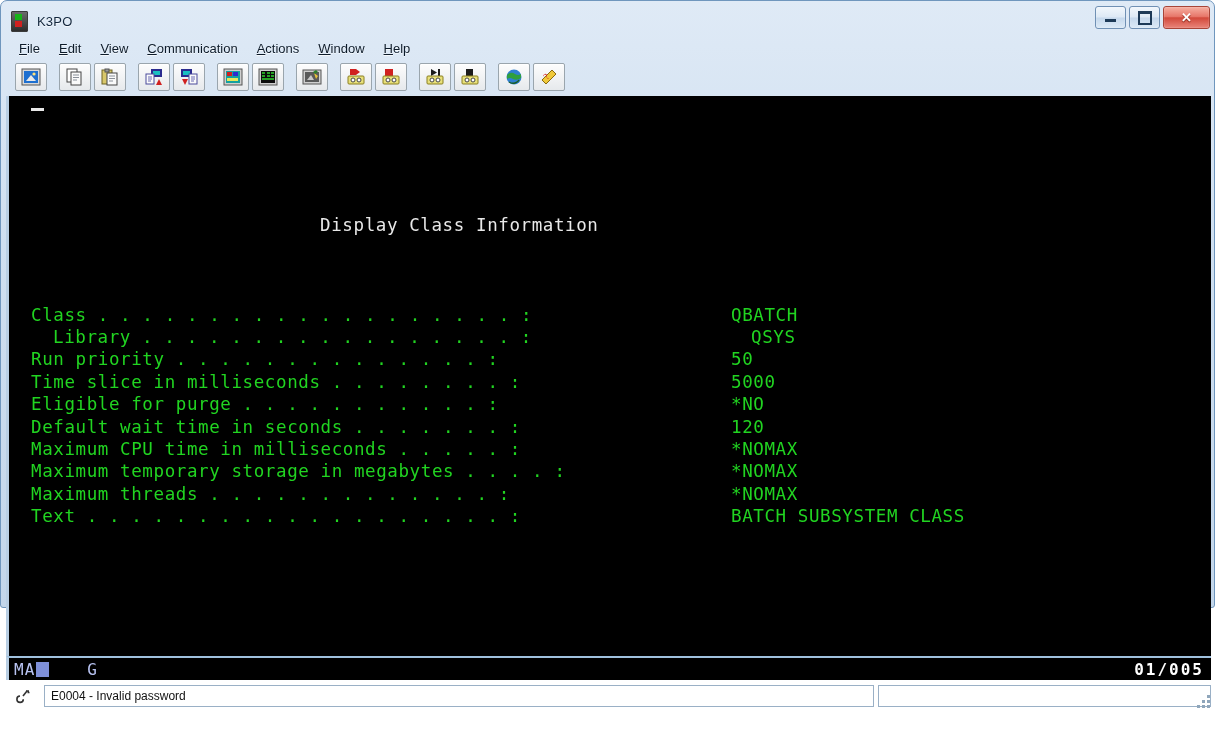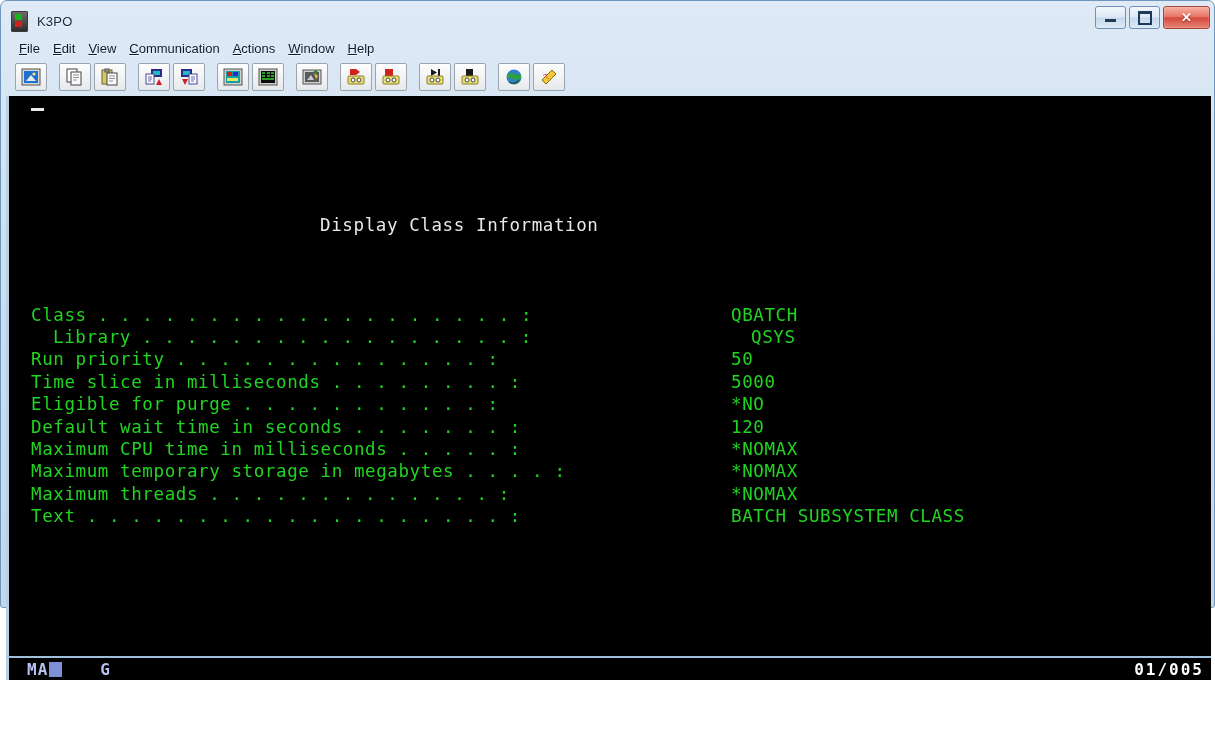--- a/index.html
+++ b/index.html
@@ -60,21 +60,21 @@
     display:flex;align-items:center;justify-content:center;
     font-size:11px;color:#19354f;font-family:"Liberation Sans",sans-serif;
   }
   .winbtn.close .gl{color:#ffffff;font-size:13px;font-weight:bold;text-shadow:0 1px 1px #7e2013;}
   .min-glyph{width:11px;height:3px;background:#1d3a57;margin-top:6px;}
   .max-glyph{width:10px;height:9px;border:2px solid #1d3a57;border-top-width:3px;}
 
   
   .menubar{
     height:24px;display:flex;align-items:center;
-    padding-left:13px;gap:13px;
+    padding-left:13px;gap:19px;
     background:transparent;
   }
   .menu-item{
     font-size:13px;color:#0d1b2a;cursor:default;
     text-shadow:0 1px 0 rgba(255,255,255,.7);
     white-space:nowrap;
   }
   .menu-item u{text-decoration:underline;}
 
   
@@ -129,21 +129,21 @@
     width:1205px;height:24px;
     background:#000;
     border-top:2px solid #9fc0dd;
     border-left:3px solid #b9cfe4;
     box-sizing:border-box;
     font-family:"DejaVu Sans Mono","Liberation Mono",monospace;
     font-size:16px;
     color:#ffffff;
     display:flex;align-items:center;
   }
-  .oia-left{padding-left:18px;display:flex;align-items:center;font-weight:bold;}
+  .oia-left{padding-left:5px;display:flex;align-items:center;}
   .oia-ma{color:#b7c2f0;letter-spacing:1px;}
   .oia-block{display:inline-block;width:13px;height:15px;background:#7e8fd8;margin-left:1px;}
   .oia-g{color:#b7c2f0;margin-left:38px;letter-spacing:1px;}
   .oia-right{
     position:absolute;right:7px;top:0;height:100%;
     display:flex;align-items:center;
     color:#ffffff;font-weight:bold;letter-spacing:2px;font-size:16px;
   }
 
   
@@ -379,15 +379,34 @@
 
   <div class="oia">
     <div class="oia-left">
       <span class="oia-ma">MA</span>
       <span class="oia-block"></span>
       <span class="oia-g">G</span>
     </div>
     <div class="oia-right">01/005</div>
   </div>
 
+  <div class="statusbar">
+    <div class="sb-icon-cell">
+      <svg width="19" height="19" viewBox="0 0 19 19">
+        <path d="M6 9 a3.2 3.2 0 1 0 3.3 3.2" fill="none" stroke="#333" stroke-width="1.6"></path>
+        <path d="M9 9 L13 4" stroke="#333" stroke-width="1.6" fill="none"></path>
+        <path d="M12 4 l3 0 M13.5 5.5 l2 0" stroke="#333" stroke-width="1.4"></path>
+      </svg>
+    </div>
+    <div class="sb-field sb-msg">E0004 - Invalid password</div>
+    <div class="sb-field sb-extra"></div>
+    <div class="grip">
+      <span style="right:0;bottom:0;width:3px;height:3px;"></span>
+      <span style="right:5px;bottom:0;width:3px;height:3px;"></span>
+      <span style="right:10px;bottom:0;width:3px;height:3px;"></span>
+      <span style="right:0;bottom:5px;width:3px;height:3px;"></span>
+      <span style="right:5px;bottom:5px;width:3px;height:3px;"></span>
+      <span style="right:0;bottom:10px;width:3px;height:3px;"></span>
+    </div>
+  </div>
 
  </div>
 </div>
 
 </body></html>

